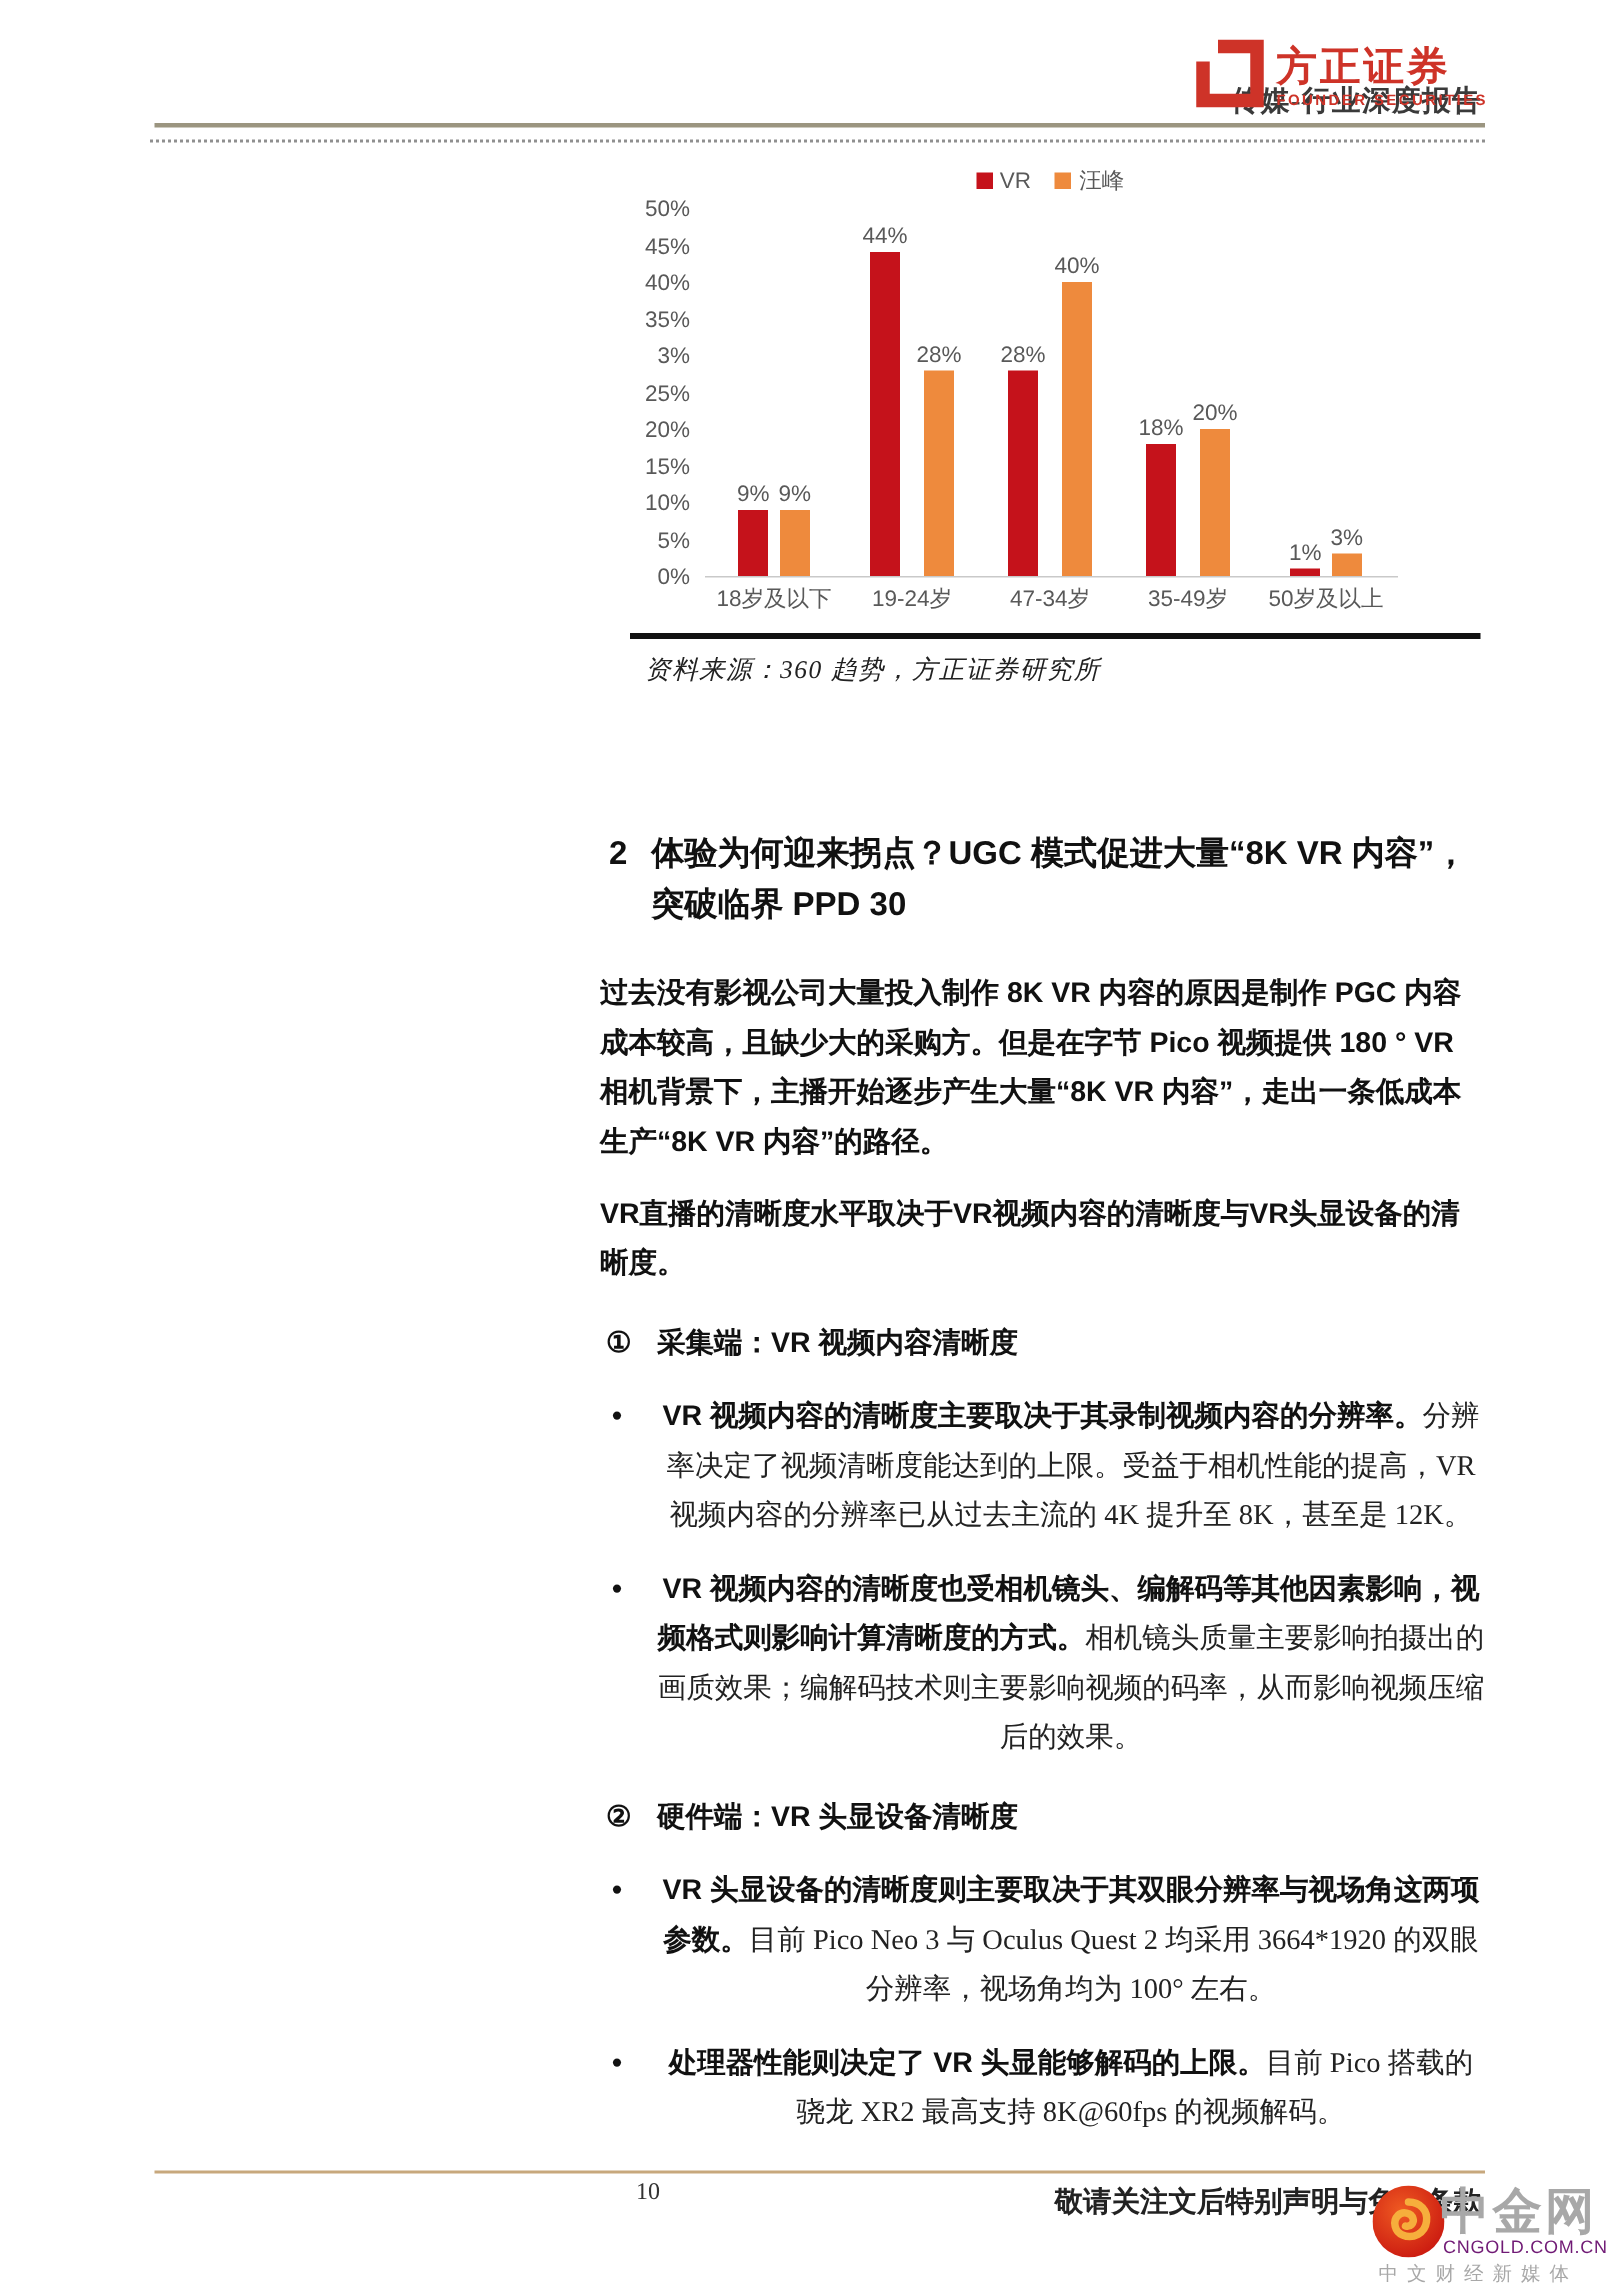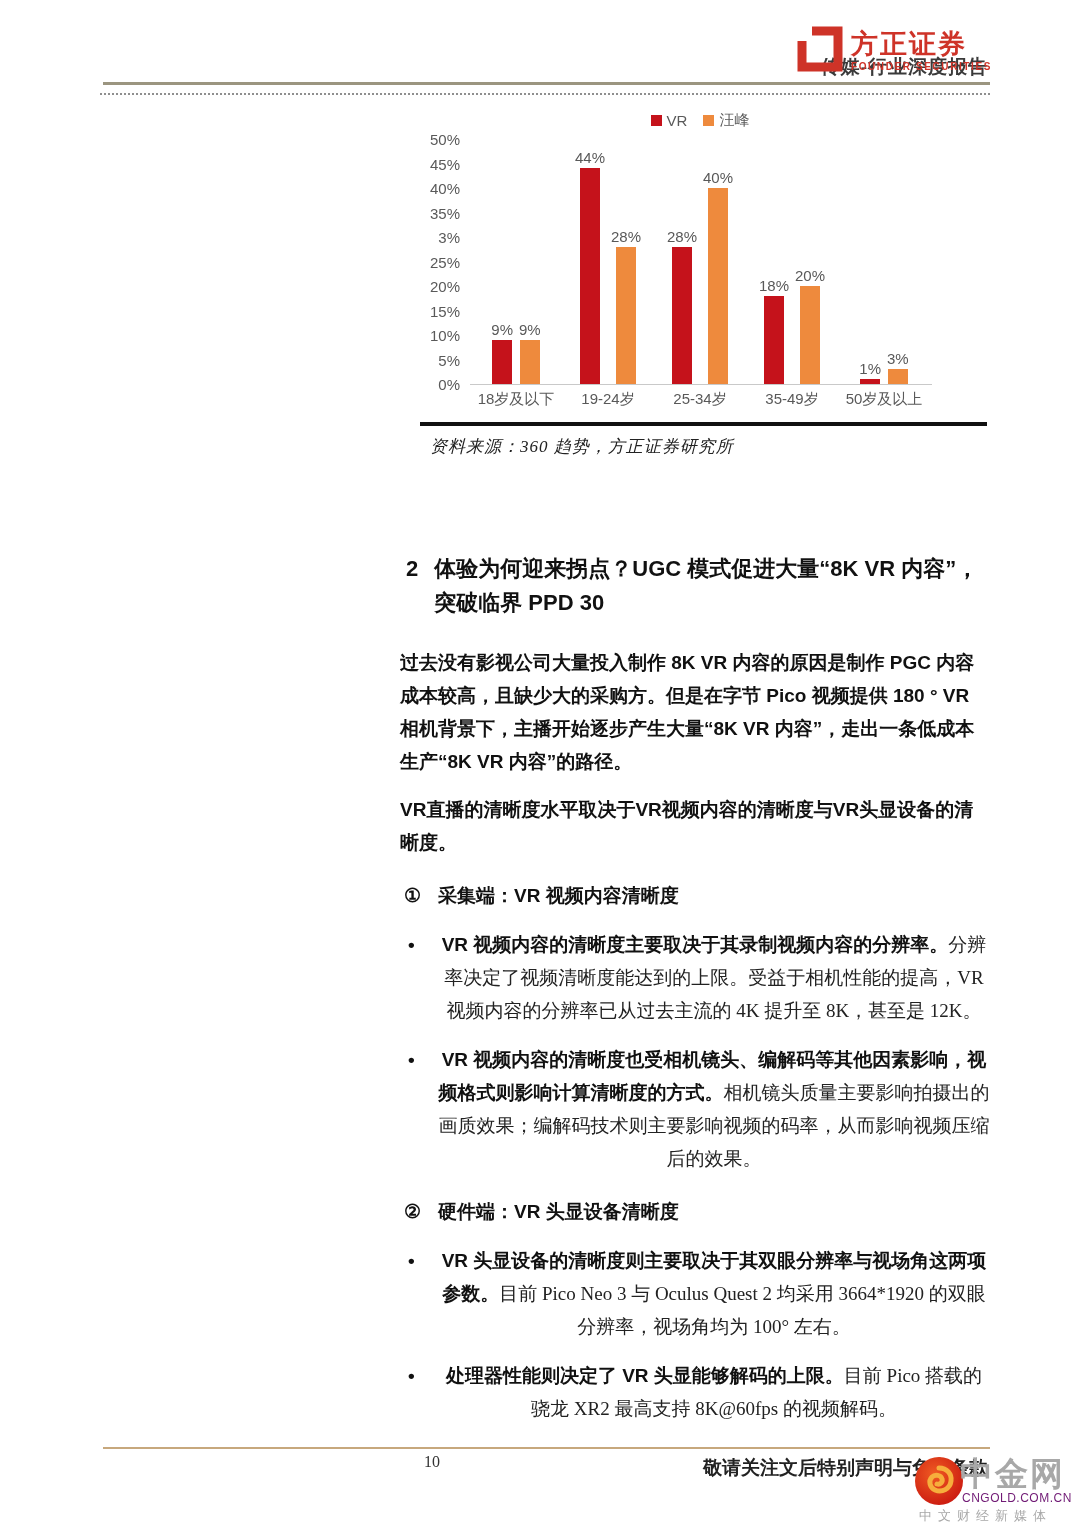--- a/index.html
+++ b/index.html
@@ -171,21 +171,21 @@
             <div class="bar-col">
               <div class="bar-value">3%</div>
               <div class="bar" style="height: 14.7px; background: rgb(238, 138, 61);"></div>
             </div>
           </div>
         </div>
     </div>
     <div class="x-labels">
         <div class="x-label">18岁及以下</div>
         <div class="x-label">19-24岁</div>
-        <div class="x-label">25-34岁</div>
+        <div class="x-label">47-34岁</div>
         <div class="x-label">35-49岁</div>
         <div class="x-label">50岁及以上</div>
       </div>
 
     <div class="chart-bottom-rule"></div>
     <div class="source-note">资料来源：360 趋势，方正证券研究所</div>
   </div>
 
   <div class="body-block">
     <div class="heading">

